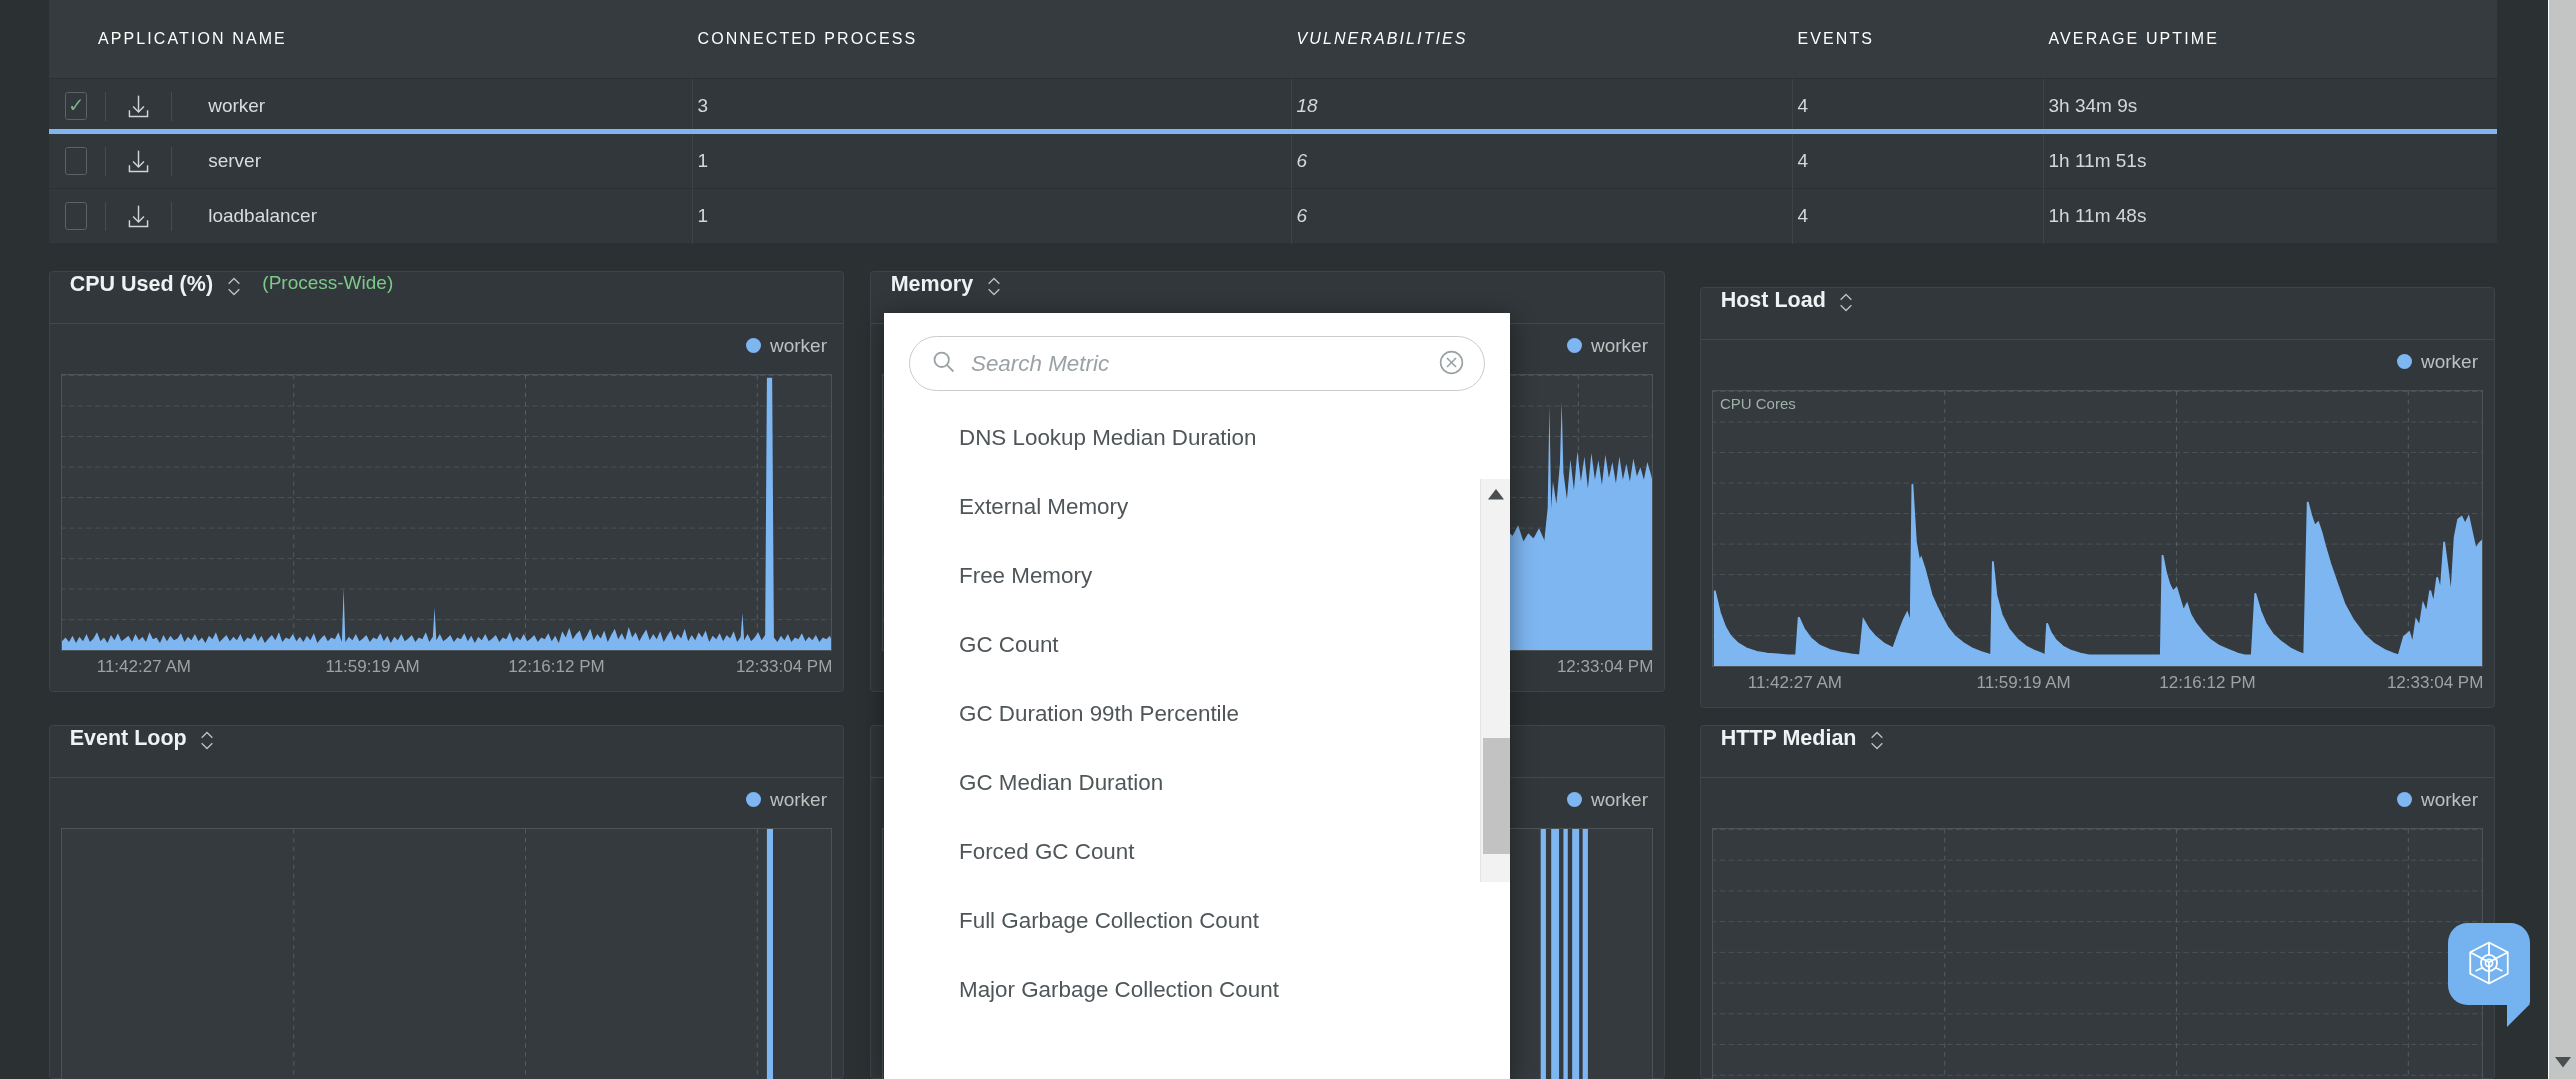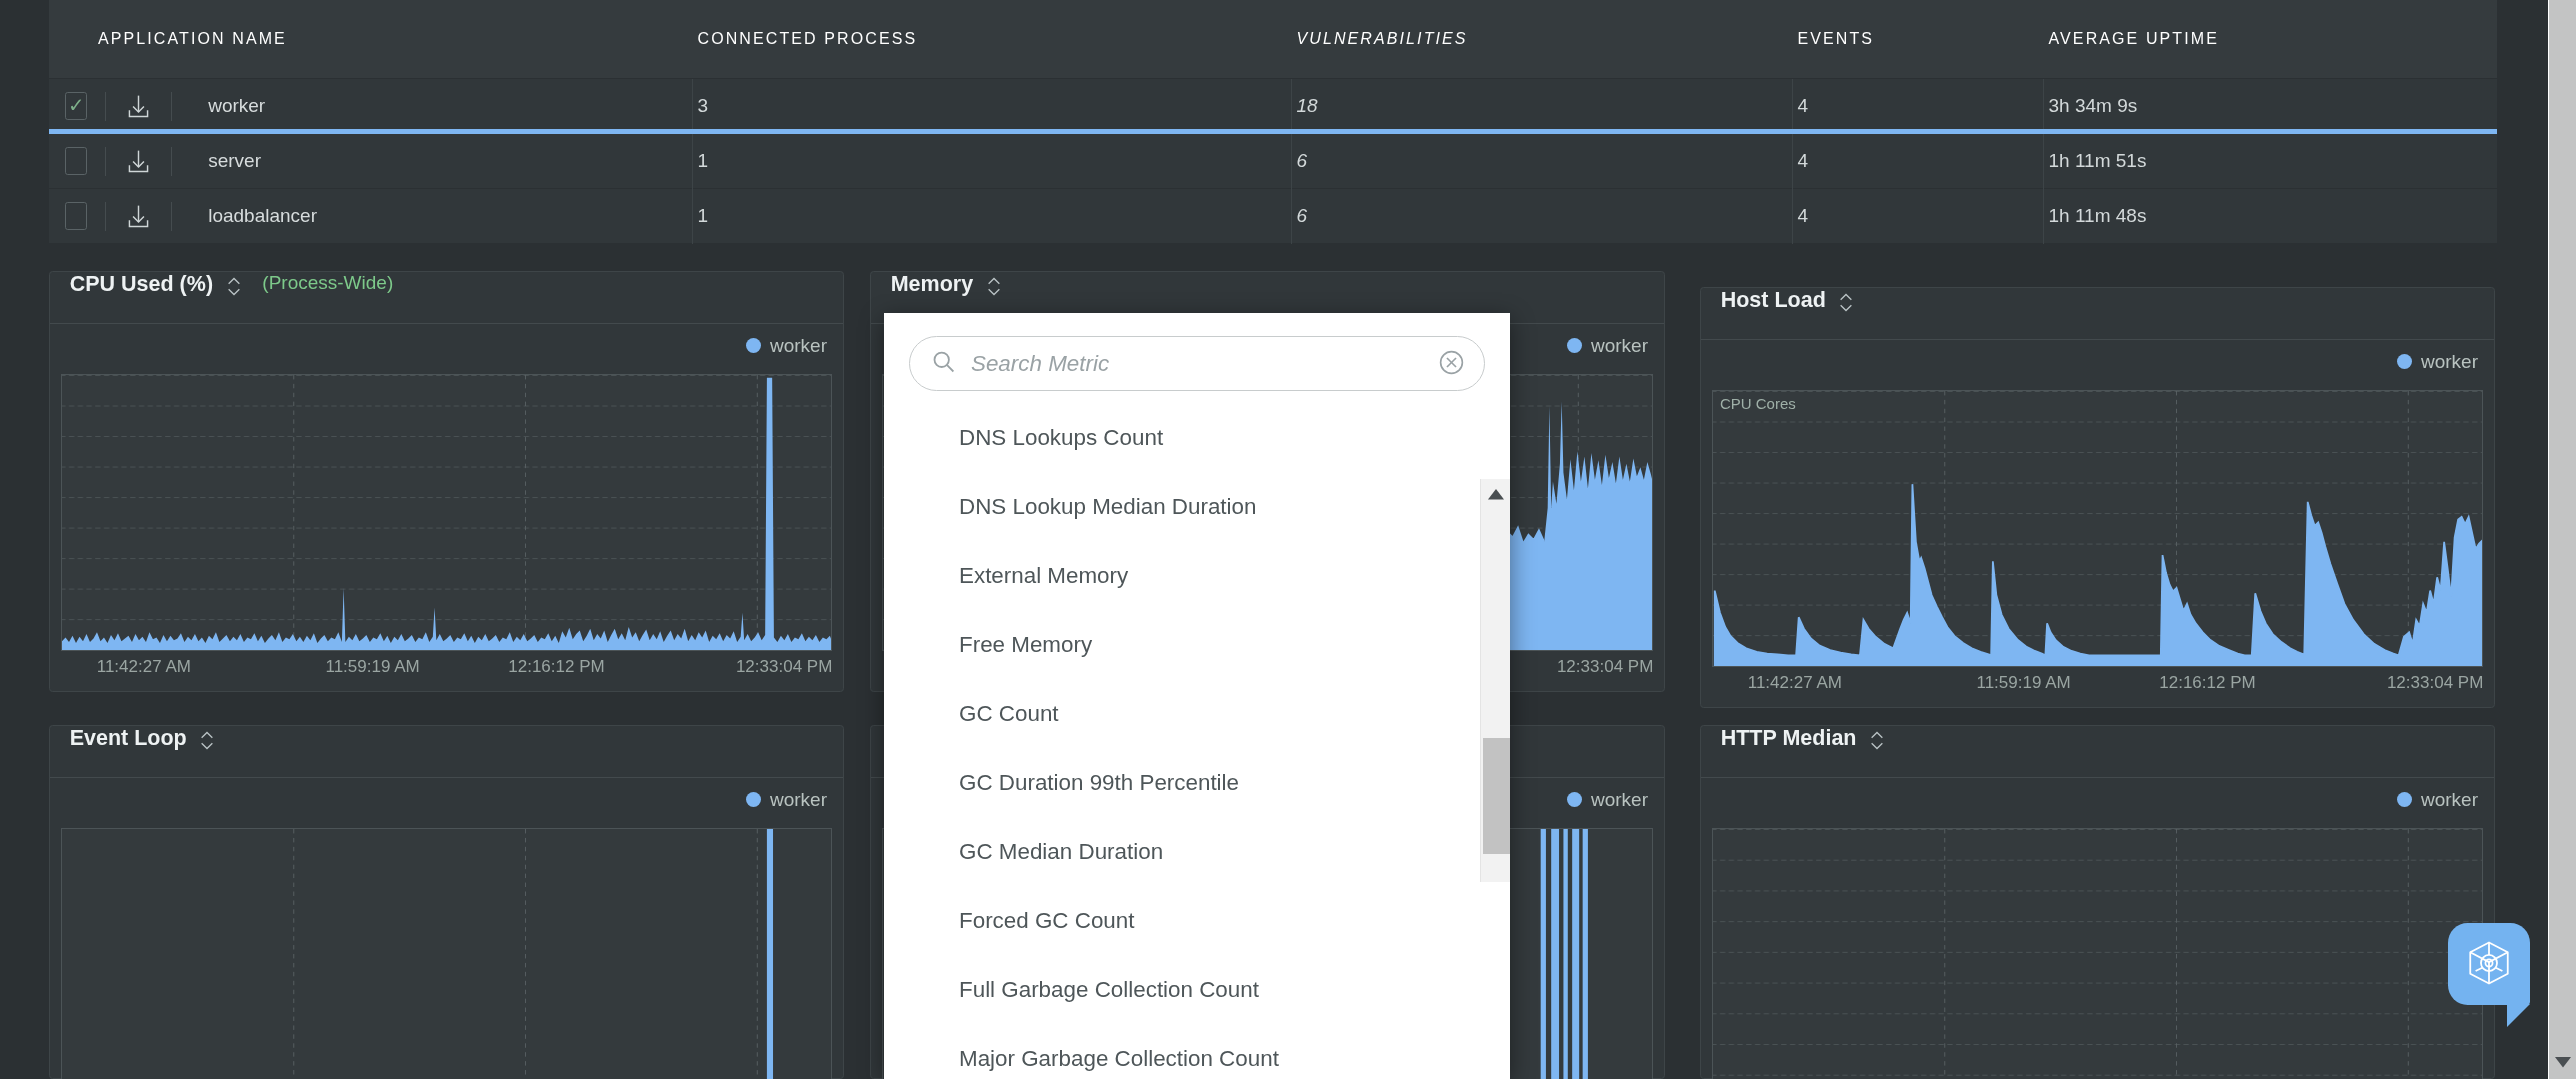--- a/index.html
+++ b/index.html
@@ -617,21 +617,20 @@
             <circle cx="16" cy="16" r="12"></circle>
                 <path d="M11 11 L21 21"></path>
                 <path d="M21 11 L11 21"></path>
               </g>
             </svg>
         </span>
       </div>
     </div>
 
     <div class="metric-list">
-      <div class="metric-item">DNS Lookups Count</div>
       <div class="metric-item">DNS Lookup Median Duration</div>
       <div class="metric-item">External Memory</div>
       <div class="metric-item">Free Memory</div>
       <div class="metric-item">GC Count</div>
       <div class="metric-item">GC Duration 99th Percentile</div>
       <div class="metric-item">GC Median Duration</div>
       <div class="metric-item">Forced GC Count</div>
       <div class="metric-item">Full Garbage Collection Count</div>
       <div class="metric-item">Major Garbage Collection Count</div>
 

